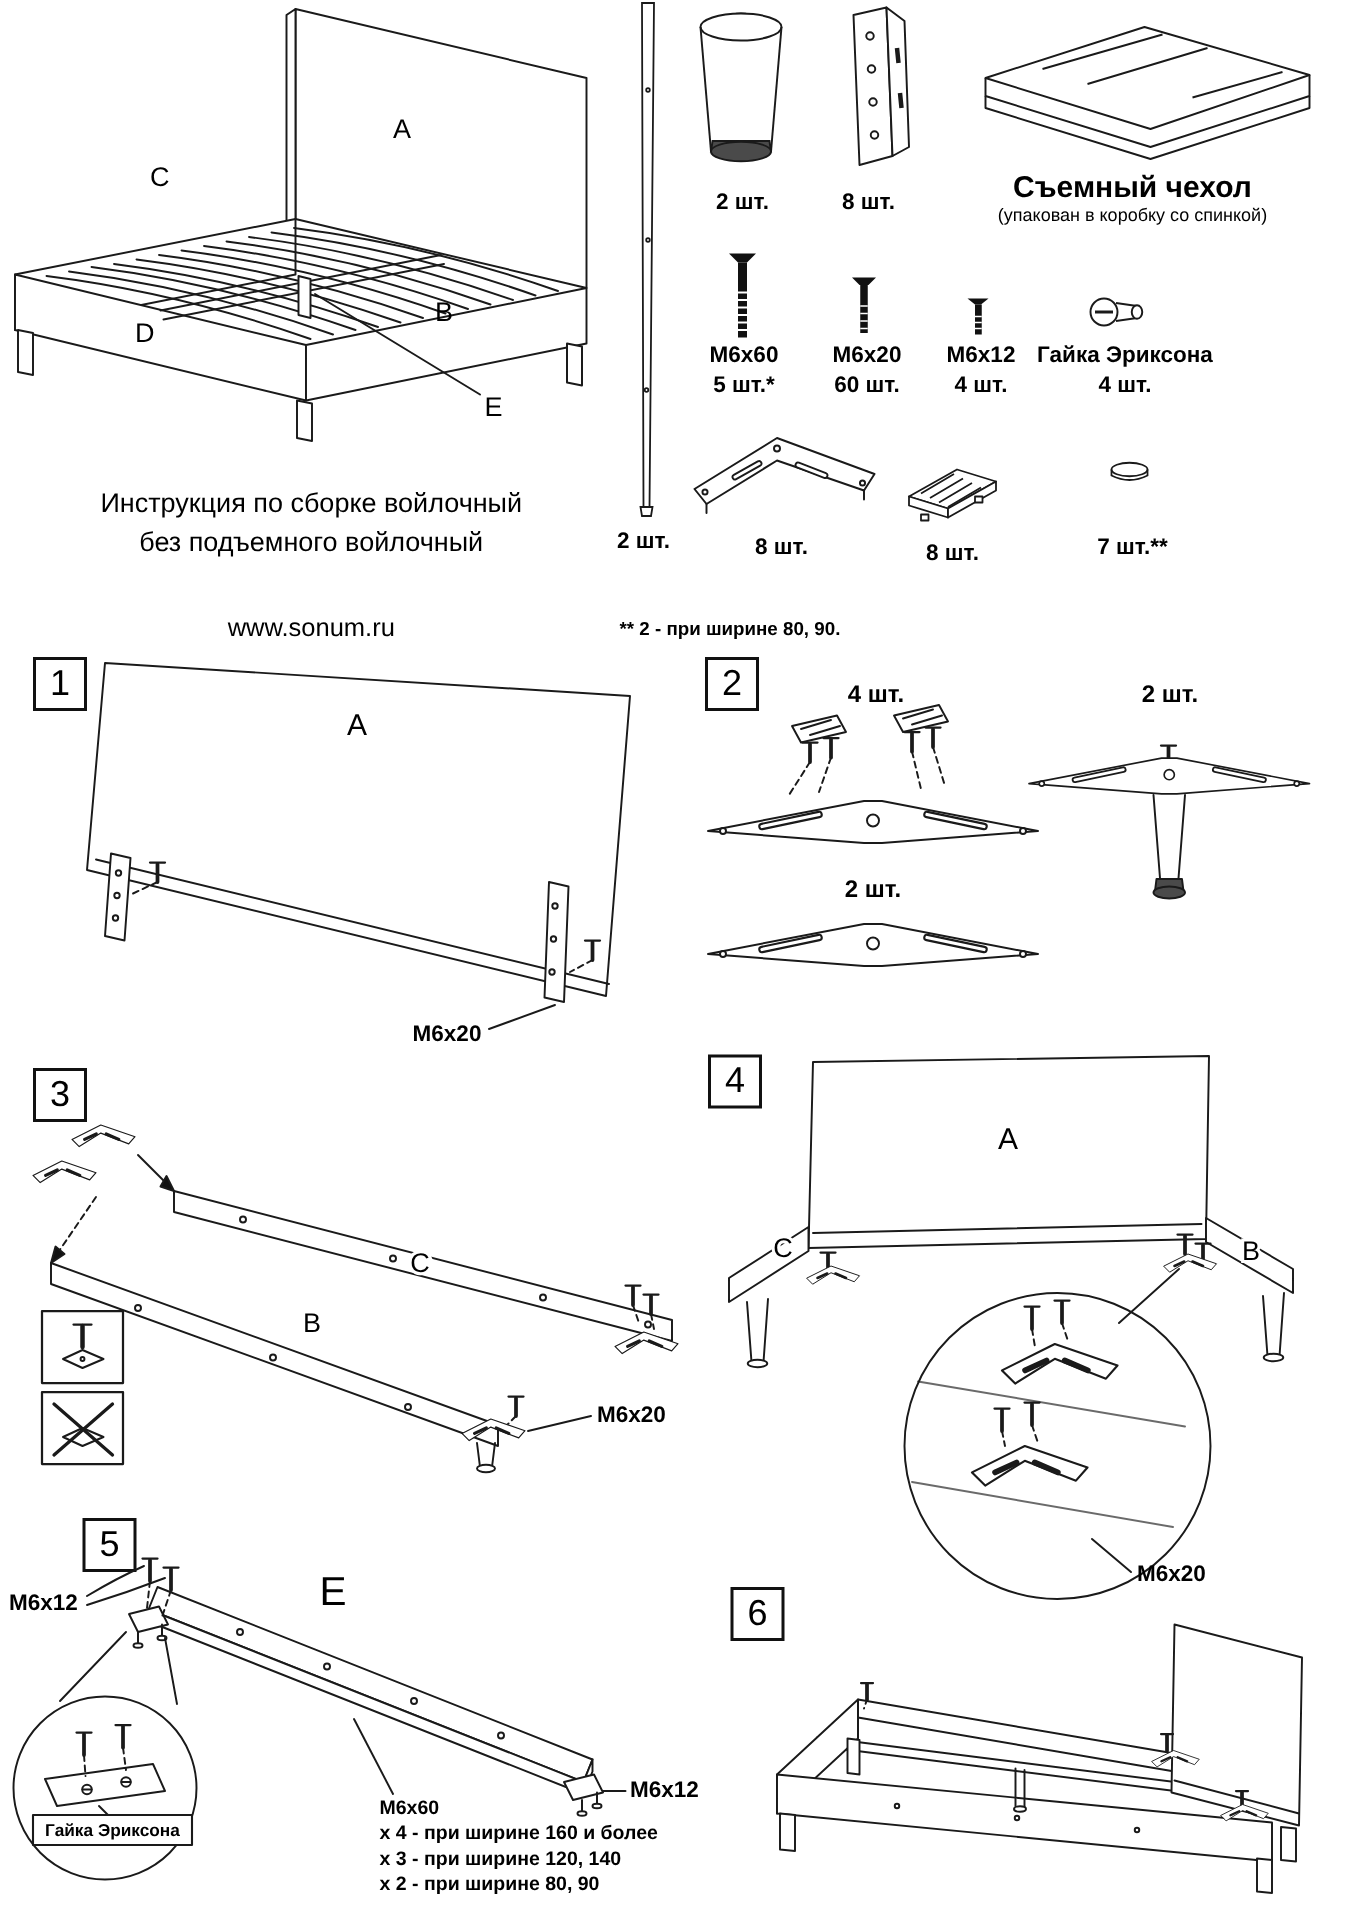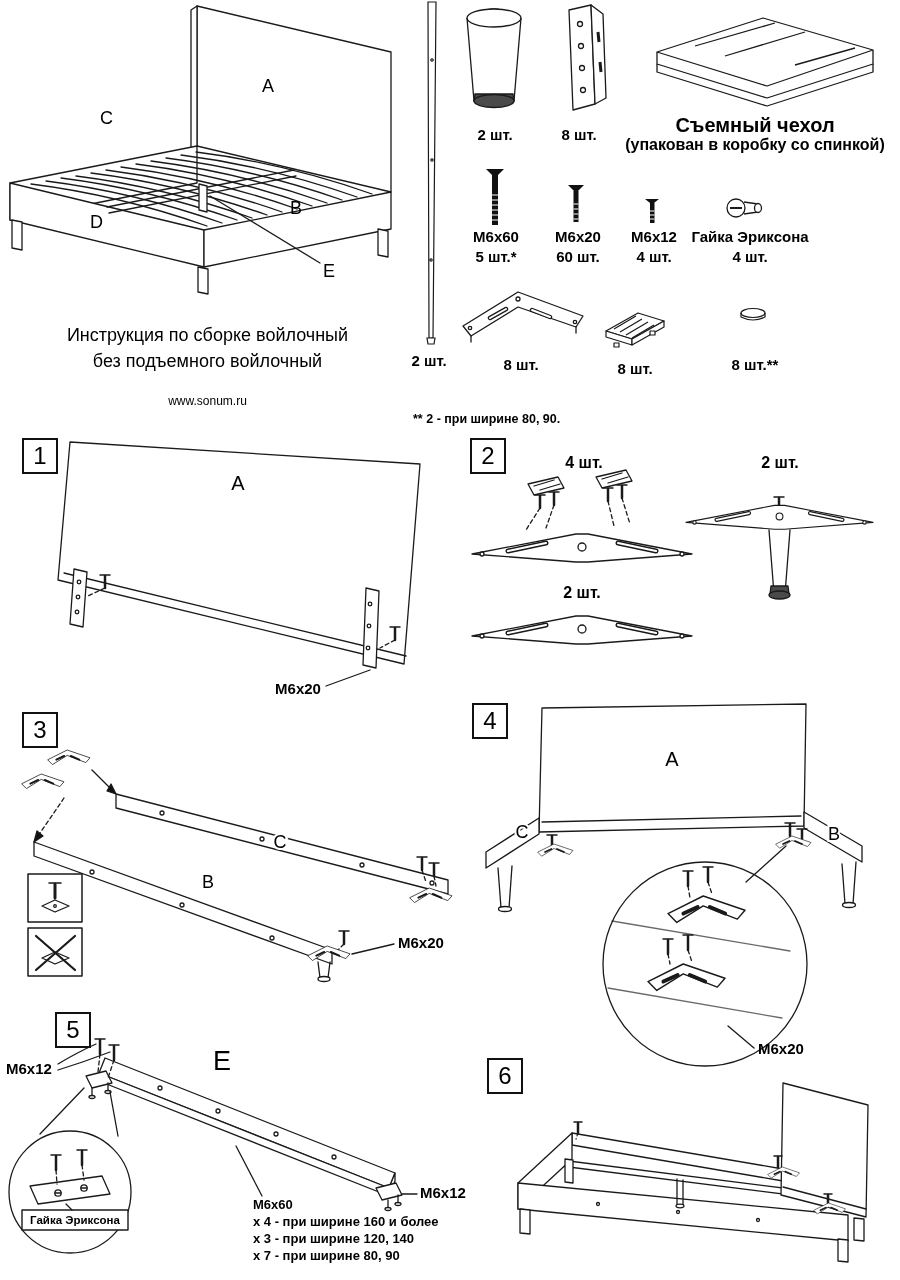--- a/index.html
+++ b/index.html
@@ -3,24 +3,24 @@
 <meta charset="utf-8">
 <style>
   *{margin:0;padding:0;box-sizing:border-box}
   body{background:#999}
   .page{position:relative;width:900px;height:1280px;background:#fff;
         font-family:"Liberation Sans",sans-serif;color:#000;overflow:hidden;margin:0 auto}
   .abs{position:absolute}
   .ctr{text-align:center}
   .qty{font-size:15px;font-weight:600}
   .cap{font-size:20px;font-weight:700}
-  .note{font-size:16px;font-weight:700}
+  .note{font-size:12px;font-weight:400}
   .fnote{font-size:12.5px;font-weight:700;white-space:nowrap}
   .ttl{font-size:18px;line-height:26px}
-  .web{font-size:12px;margin-top:14px}
+  .web{font-size:17px;margin-top:32px}
   .stepnum{width:36px;height:36px;border:2px solid #111;font-size:24px;
            display:flex;align-items:center;justify-content:center;background:#fff}
   .callout-html{font-size:15px;font-weight:700}
   .notes13{font-size:13px;font-weight:700;line-height:17px;white-space:nowrap}
   svg{display:block}
   svg text{font-family:"Liberation Sans",sans-serif;stroke:none}
   .dl{font-size:15px;font-weight:700;fill:#000}
   .dq{font-size:16px;font-weight:600;fill:#000}
   .letter{font-size:18px;fill:#000}
   .bigletter{font-size:27px;fill:#000}
@@ -169,21 +169,21 @@
     </g>
   </svg>
   <div class="abs ctr qty" style="left:600px;top:360px;width:70px">8 шт.</div>
 
   <svg class="abs" style="left:737px;top:306px" width="32" height="18" viewBox="0 0 32 18">
     <g stroke="#1a1a1a" stroke-width="1.2" fill="#fff">
       <ellipse cx="16" cy="7" rx="12" ry="4.5"></ellipse>
       <path fill="none" d="M4,7L4,11Q16,17 28,11L28,7"></path>
     </g>
   </svg>
-  <div class="abs ctr qty" style="left:680px;top:356px;width:150px">8 шт.**</div>
+  <div class="abs ctr qty" style="left:680px;top:356px;width:150px">7 шт.**</div>
 
   <div class="abs fnote" style="left:413px;top:412px">** 2 - при ширине 80, 90.</div>
 
   <div class="abs stepnum" style="left:22px;top:438px">1</div>
   <div class="abs stepnum" style="left:470px;top:438px">2</div>
   <div class="abs stepnum" style="left:22px;top:712px">3</div>
   <div class="abs stepnum" style="left:472px;top:703px">4</div>
   <div class="abs stepnum" style="left:55px;top:1012px">5</div>
   <div class="abs stepnum" style="left:487px;top:1058px">6</div>
 
@@ -438,21 +438,21 @@
     </g>
     <text class="bigletter" x="222" y="40" text-anchor="middle">E</text>
     <text class="dl" x="420" y="168">М6х12</text>
     <text class="tiny" x="75" y="194" text-anchor="middle">Гайка Эриксона</text>
   </svg>
   <div class="abs callout-html" style="left:6px;top:1060px">М6х12</div>
   <div class="abs notes13" style="left:253px;top:1196px">
     <div>М6х60</div>
     <div>х 4 - при ширине 160 и более</div>
     <div>х 3 - при ширине 120, 140</div>
-    <div>х 7 - при ширине 80, 90</div>
+    <div>х 2 - при ширине 80, 90</div>
   </div>
 
   <svg class="abs" style="left:478px;top:1073px" width="422" height="207" viewBox="0 0 422 207">
     <g stroke="#1a1a1a" stroke-width="1.3" fill="#fff" stroke-linejoin="round" stroke-linecap="round">
 
       <path fill="none" d="M67,85L337,119M67,91L337,125"></path>
       <polygon points="94,60 305,96 305,108 94,72"></polygon>
       <polygon points="94,60 40,110 40,136 94,86"></polygon>
       <polygon points="40,110 370,142 370,168 40,136"></polygon>
       <circle cx="120" cy="131" r="1.5"></circle>

